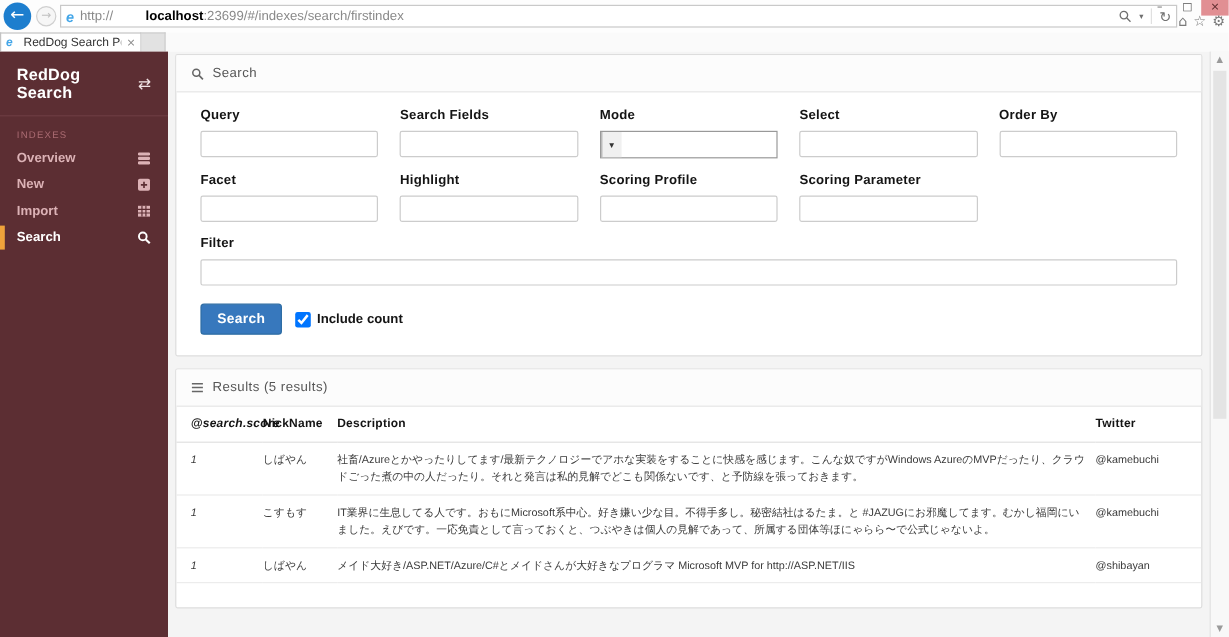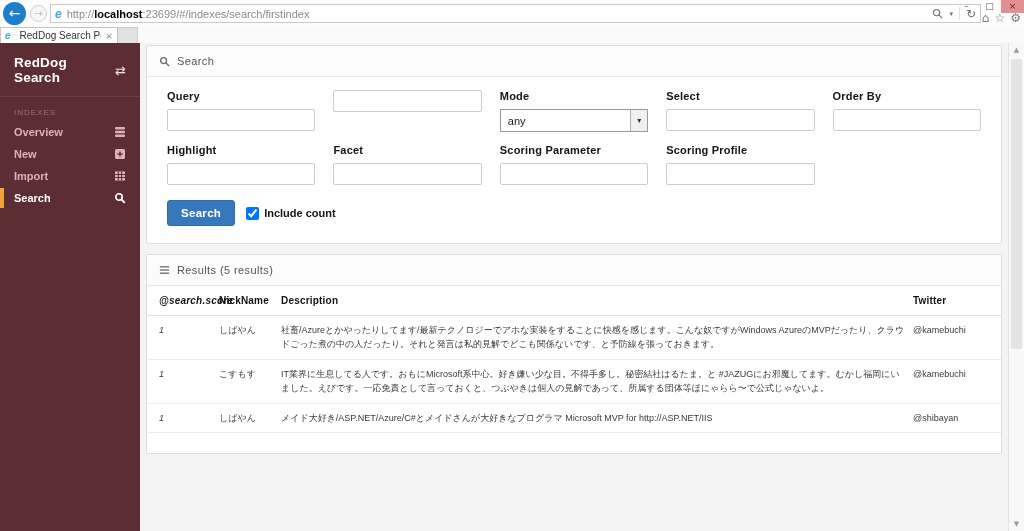--- a/index.html
+++ b/index.html
@@ -12,21 +12,21 @@
   .nav-back { position:absolute; left:3px; top:2px; width:23px; height:23px; border-radius:50%;
               background:#1d7ece; color:#fff; font-size:14px; line-height:22px; text-align:center;
               font-family:"DejaVu Sans",sans-serif; }
   .nav-fwd  { position:absolute; left:30px; top:5px; width:17px; height:17px; border-radius:50%;
               background:#f6f6f6; border:1px solid #cfcfcf; color:#c0c0c0; font-size:10px;
               line-height:15px; text-align:center; font-family:"DejaVu Sans",sans-serif; }
   .addr-bar { position:absolute; left:50px; top:4px; width:931px; height:19px; background:#fff;
               border:1px solid #c9c9c9; display:flex; align-items:center; padding:0 4px; }
   .ie-logo  { color:#44a6e8; font-weight:bold; font-style:italic; font-size:12px; margin-right:5px; }
   .url      { font-size:11px; color:#8a8a8a; white-space:nowrap; overflow:hidden; flex:1; }
-  .url b    { color:#000; }
+  .url b    { color:#000;margin-left:27px; }
   .addr-icons { display:flex; align-items:center; gap:6px; color:#6f6f6f; }
   .addr-icons .sep { width:1px; height:13px; background:#e0e0e0; }
   .glyph { font-family:"DejaVu Sans",sans-serif; }
   .win-controls { position:absolute; right:0; top:0; display:flex; }
   .win-controls span { width:23px; height:13px; font-size:9px; line-height:12px; text-align:center;
                        color:#555; font-family:"DejaVu Sans",sans-serif; }
   .win-close { background:#e18f93; color:#5a2a2c !important; }
   .chrome-icons { position:absolute; right:3px; top:11px; display:flex; gap:5px; color:#7a7a7a;
                   font-size:12px; }
   .tab-row  { position:relative; height:16px; background:#fafafa; display:flex; align-items:stretch; }
@@ -210,56 +210,60 @@
           </svg>
           <span>Search</span>
         </div>
         <div class="panel-body">
           <div class="form-grid">
             <div class="field">
               <label>Query</label>
               <input type="text" style="">
             </div>
             <div class="field">
+              <label>Search Fields</label>
               <input type="text" style="">
             </div>
             <div class="field">
               <label>Mode</label>
               <div class="fake-select">
-                <span class="val">any</span>
                 <span class="btn glyph">▾</span>
               </div>
             </div>
 
             <div class="field">
               <label>Select</label>
               <input type="text" style="">
             </div>
             <div class="field">
               <label>Order By</label>
               <input type="text" style="">
             </div>
             <div class="field">
+              <label>Facet</label>
+              <input type="text" style="">
+            </div>
+
+            <div class="field">
               <label>Highlight</label>
               <input type="text" style="">
             </div>
-
-            <div class="field">
-              <label>Facet</label>
+            <div class="field">
+              <label>Scoring Profile</label>
               <input type="text" style="">
             </div>
             <div class="field">
               <label>Scoring Parameter</label>
               <input type="text" style="">
             </div>
-            <div class="field">
-              <label>Scoring Profile</label>
-              <input type="text" style="">
-            </div>
-
+
+            <div class="field field-full">
+              <label>Filter</label>
+              <input type="text" style="">
+            </div>
           </div>
 
           <div class="actions">
             <button class="btn-search">Search</button>
             <span class="chk-wrap">
               <input type="checkbox" checked="checked" style="">
               <span>Include count</span>
             </span>
           </div>
         </div>

